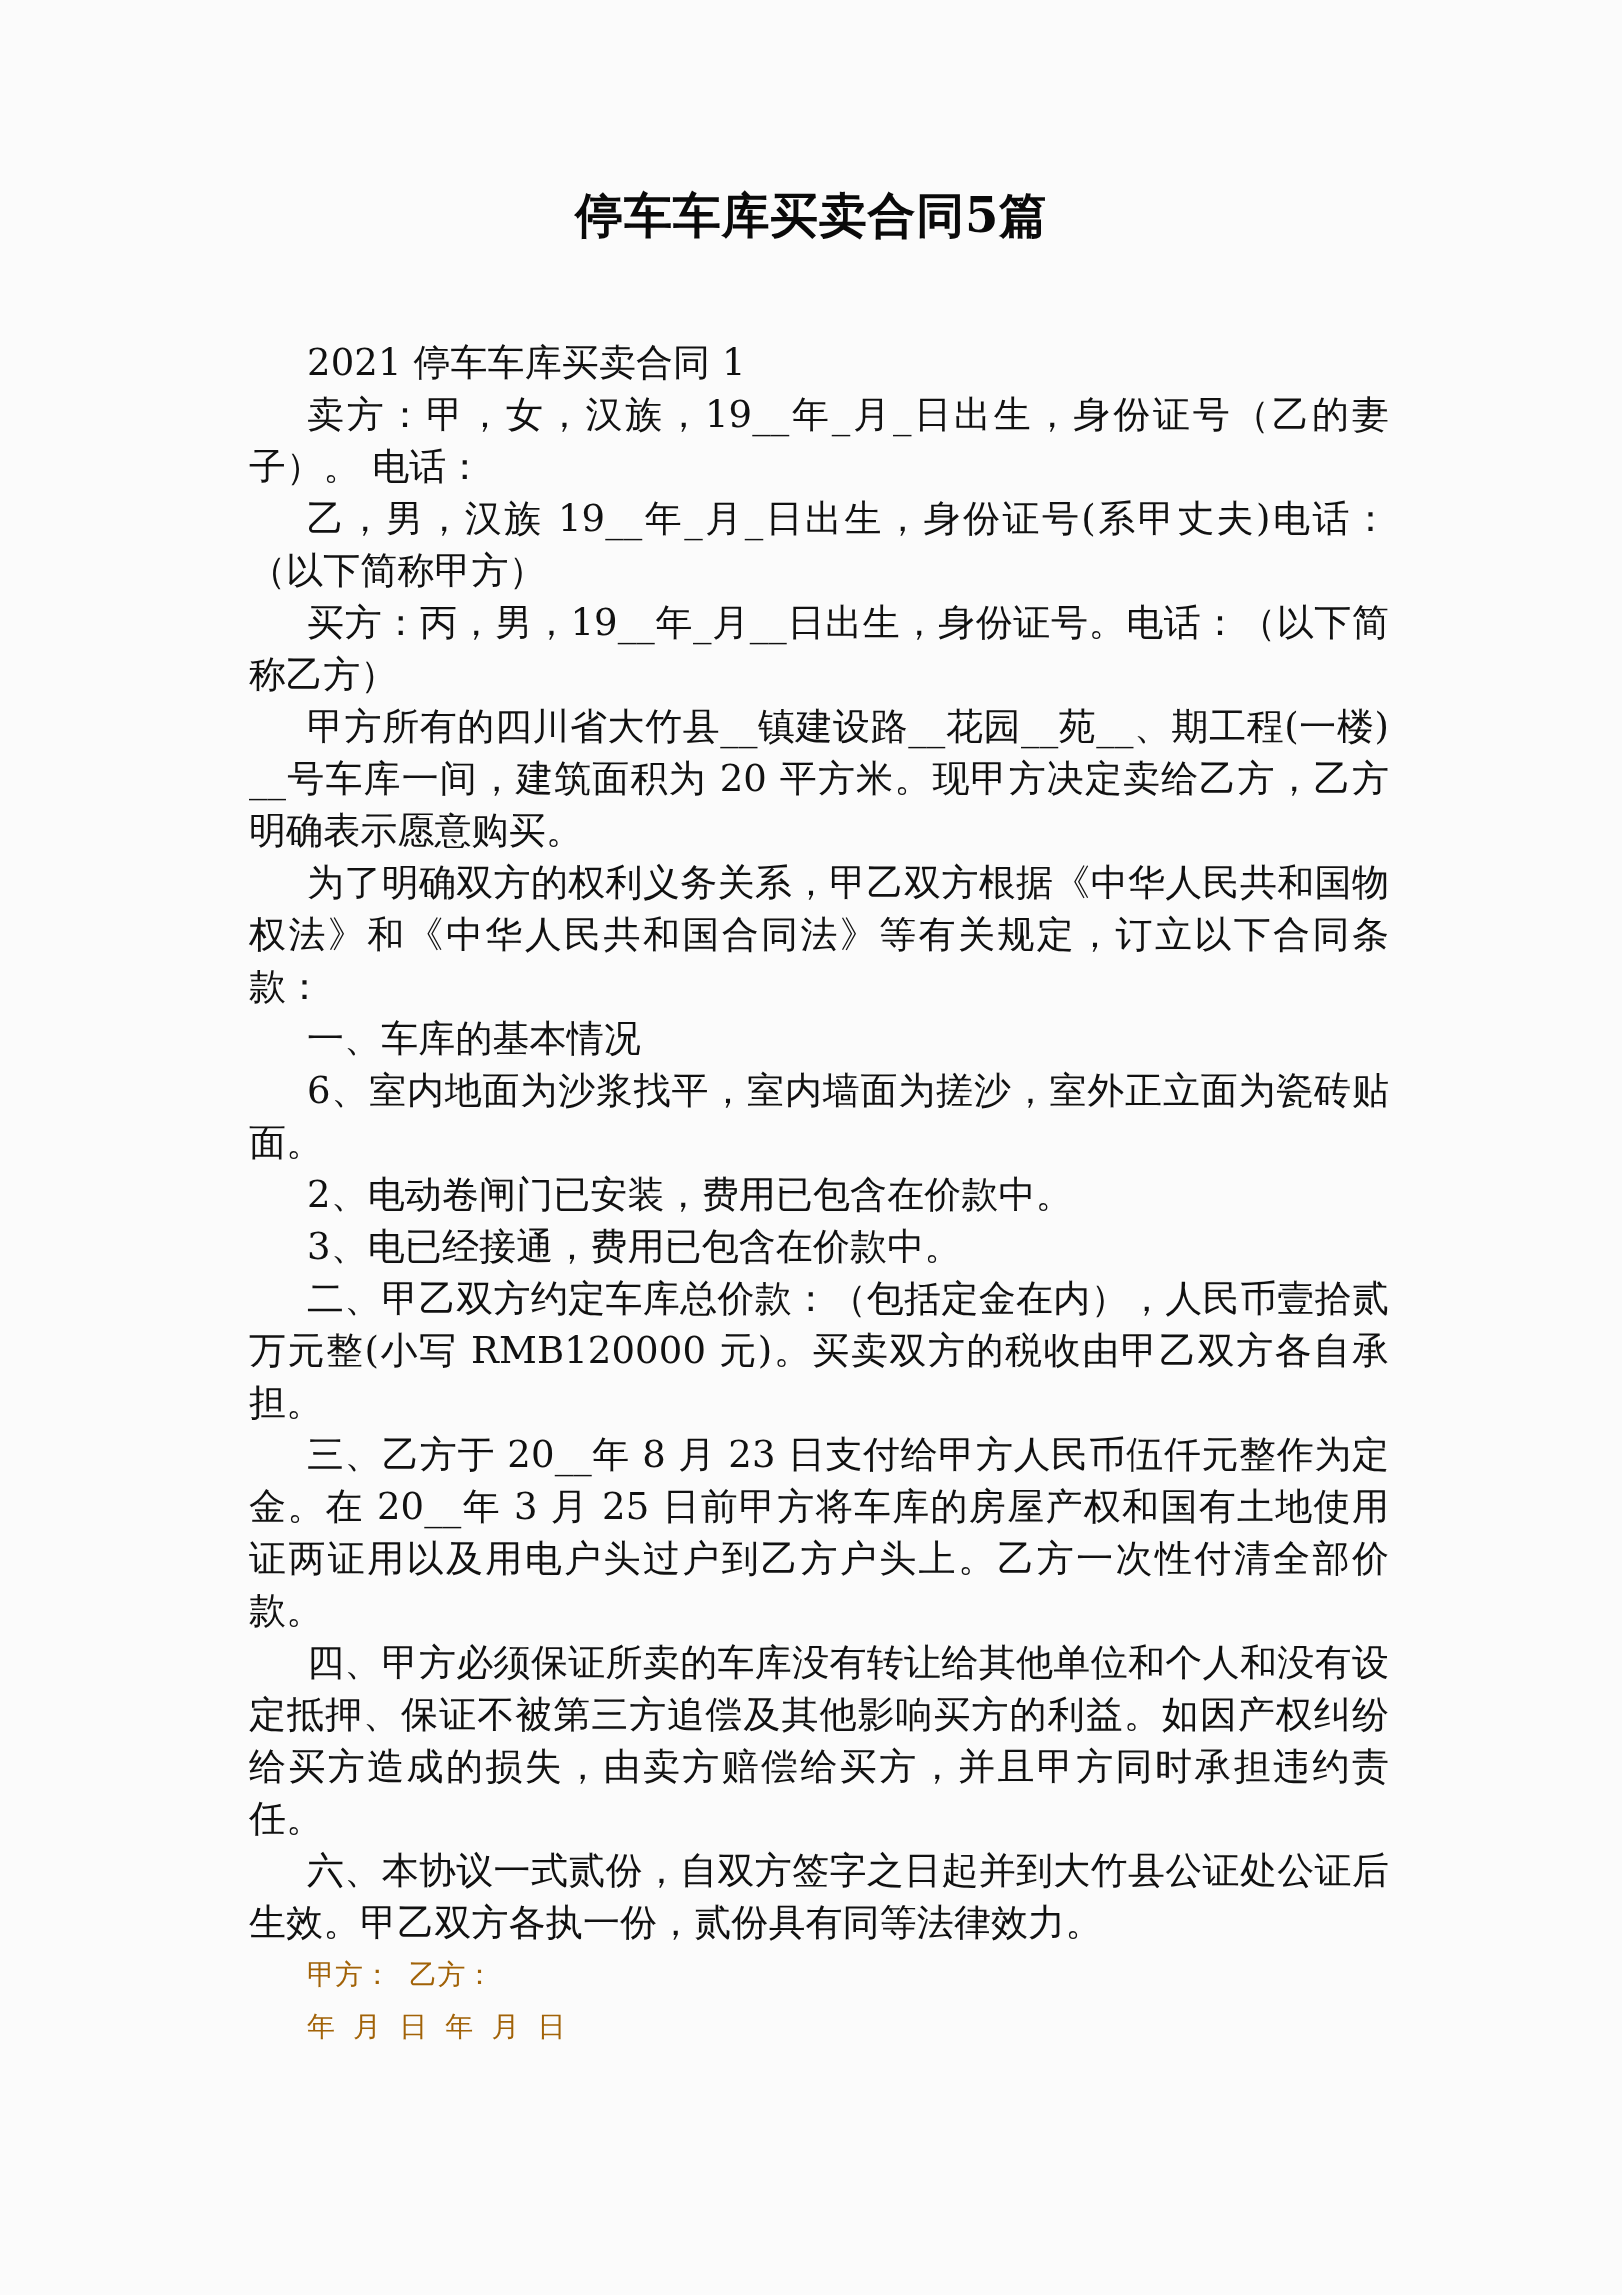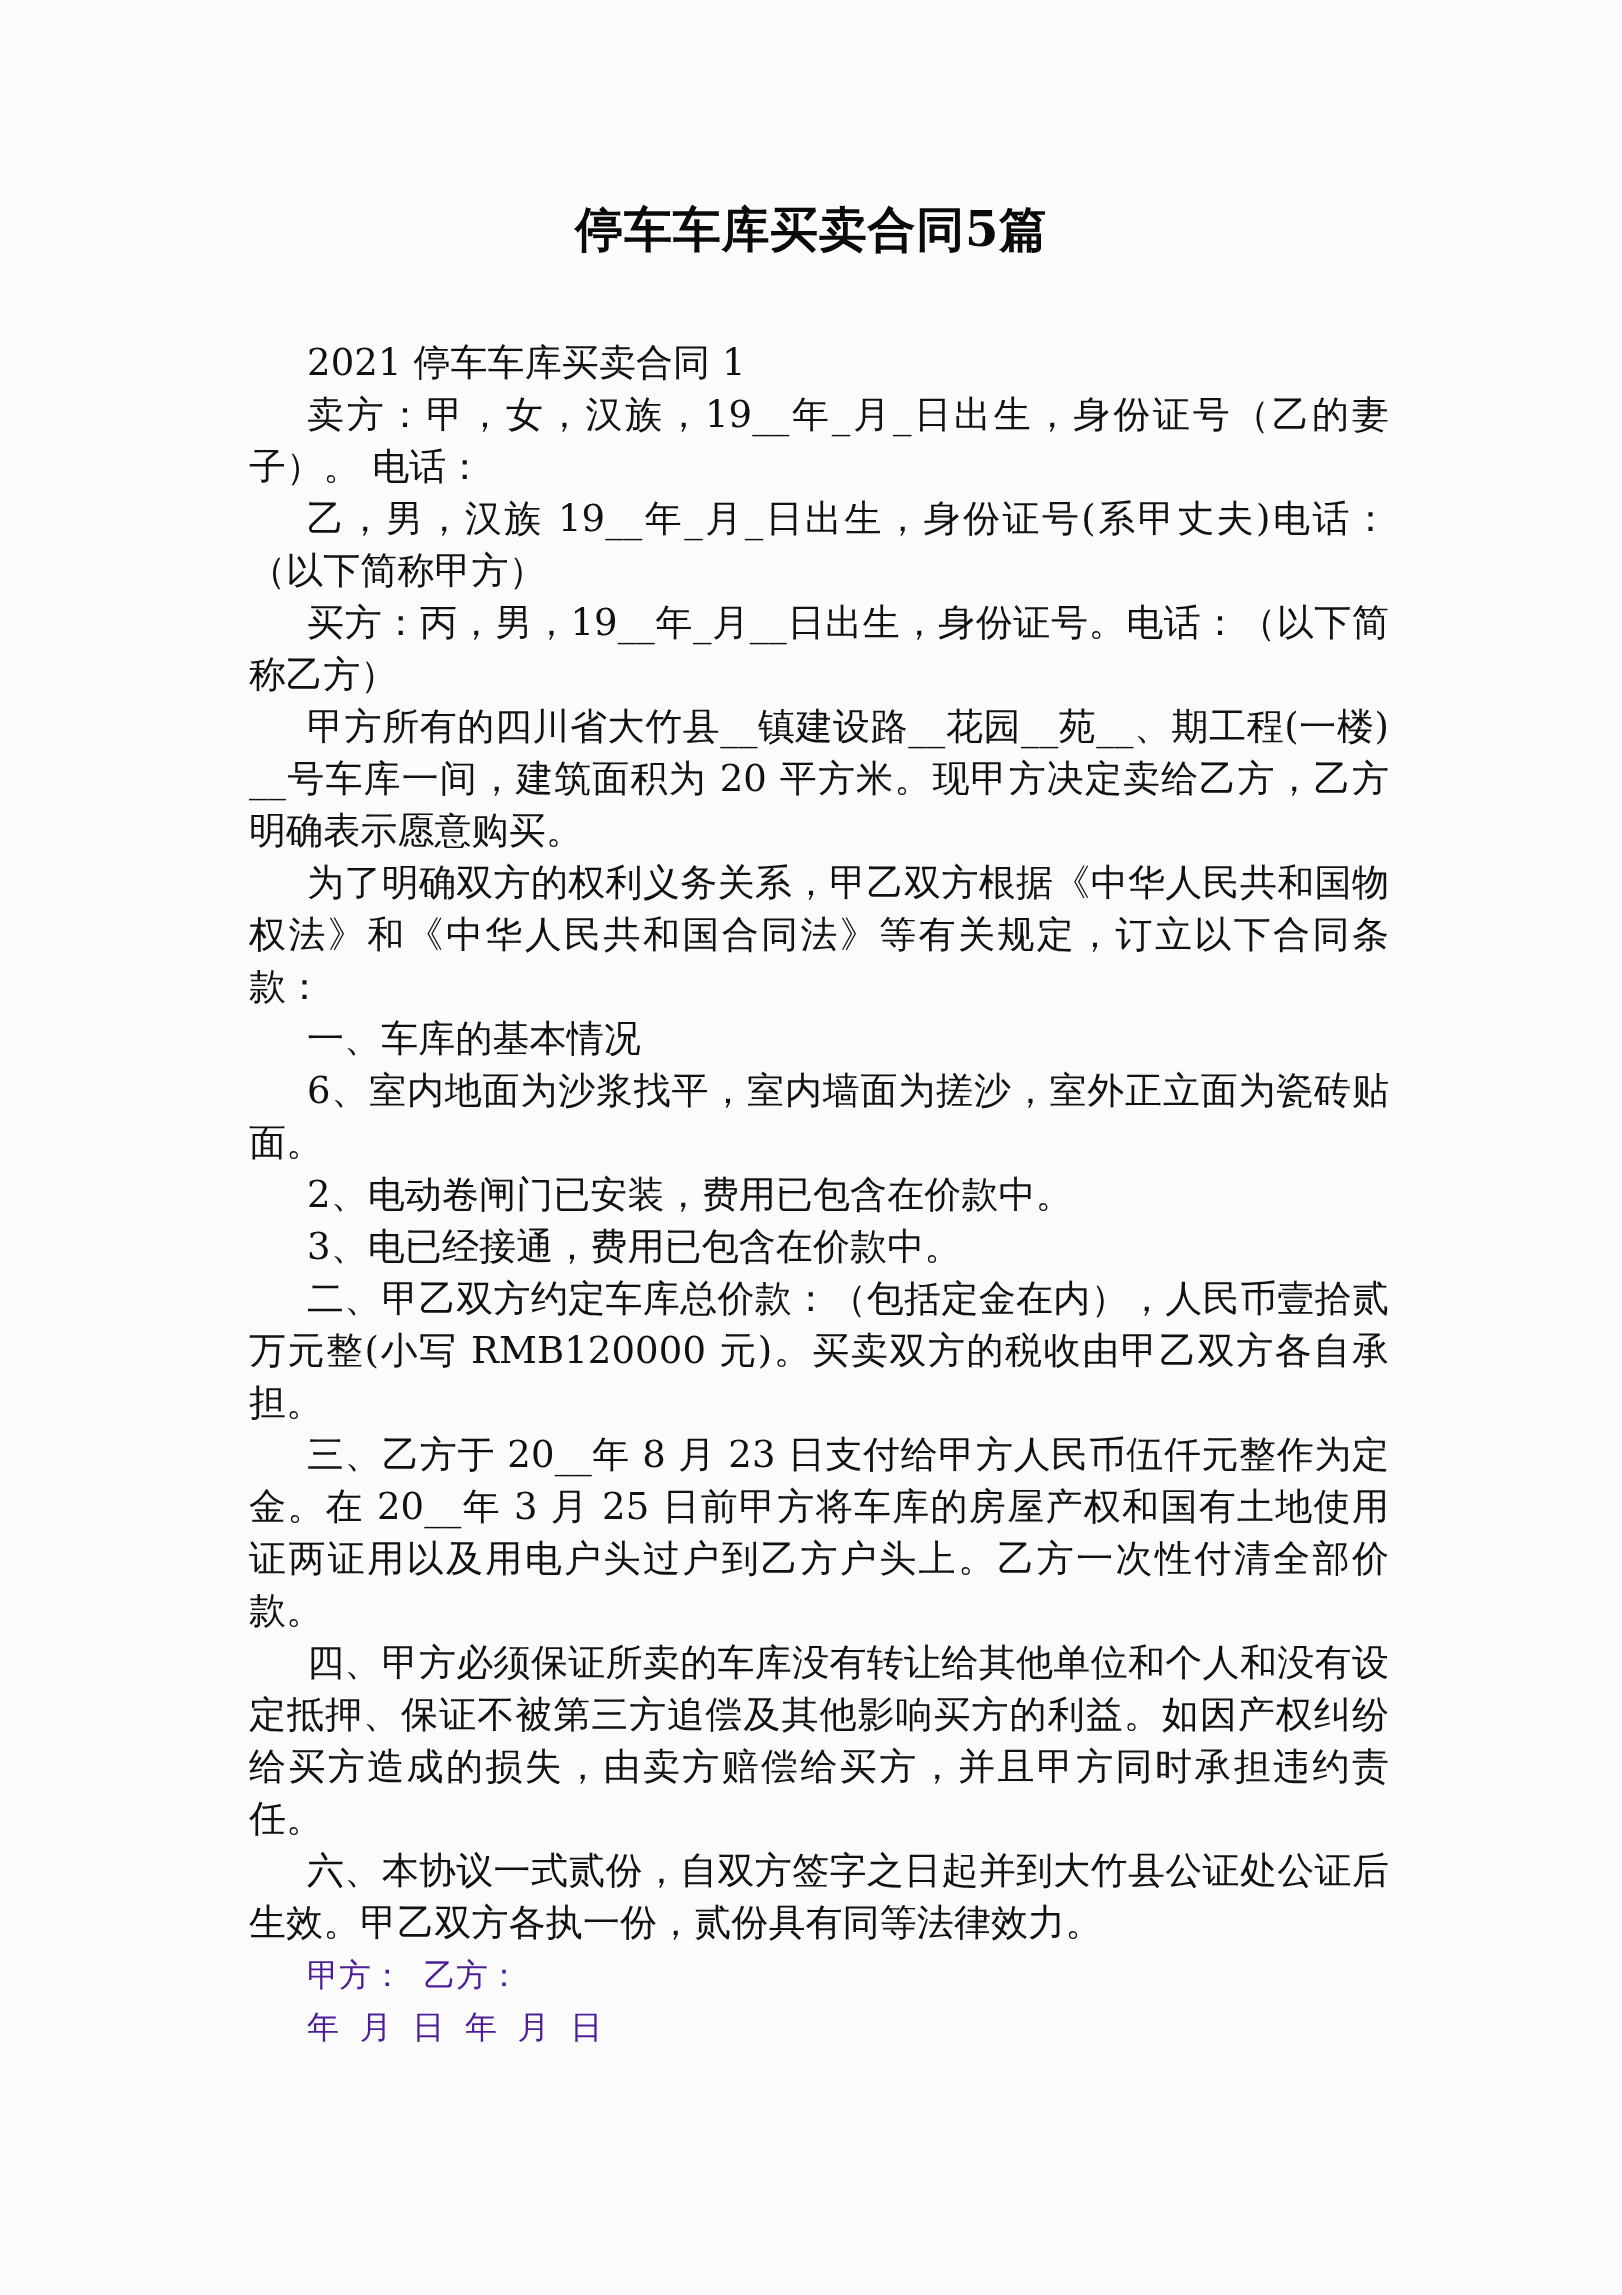--- a/index.html
+++ b/index.html
@@ -21,21 +21,21 @@
     left: 0;
     top: 0;
     width: 1623px;
     height: 2295px;
     box-sizing: border-box;
     padding: 0;
   }
   .doc-title {
     position: absolute;
     left: 0;
-    top: 201px;
+    top: 187px;
     width: 1623px;
     text-align: center;
     font-size: 48px;
     line-height: 1.2;
     font-weight: 700;
     letter-spacing: 0.7px;
     color: #0a0a0a;
   }
   .body-block {
     position: absolute;
@@ -49,26 +49,26 @@
     font-size: 37px;
     line-height: 52px;
     text-align: justify;
     text-justify: inter-ideograph;
     text-indent: 58px;
     color: #111111;
     letter-spacing: 0.1px;
     word-break: break-all;
   }
   .sig-line {
-    font-size: 32px;
+    font-size: 28px;
     line-height: 52px;
     text-indent: 58px;
     letter-spacing: 0.1px;
     margin: 0;
-    color: #4c1d95;
+    color: #a16207;
     white-space: pre;
   }
 </style>
 </head>
 <body>
 
 <div class="page">
 
   <div class="doc-title">停车车库买卖合同5篇</div>
 

